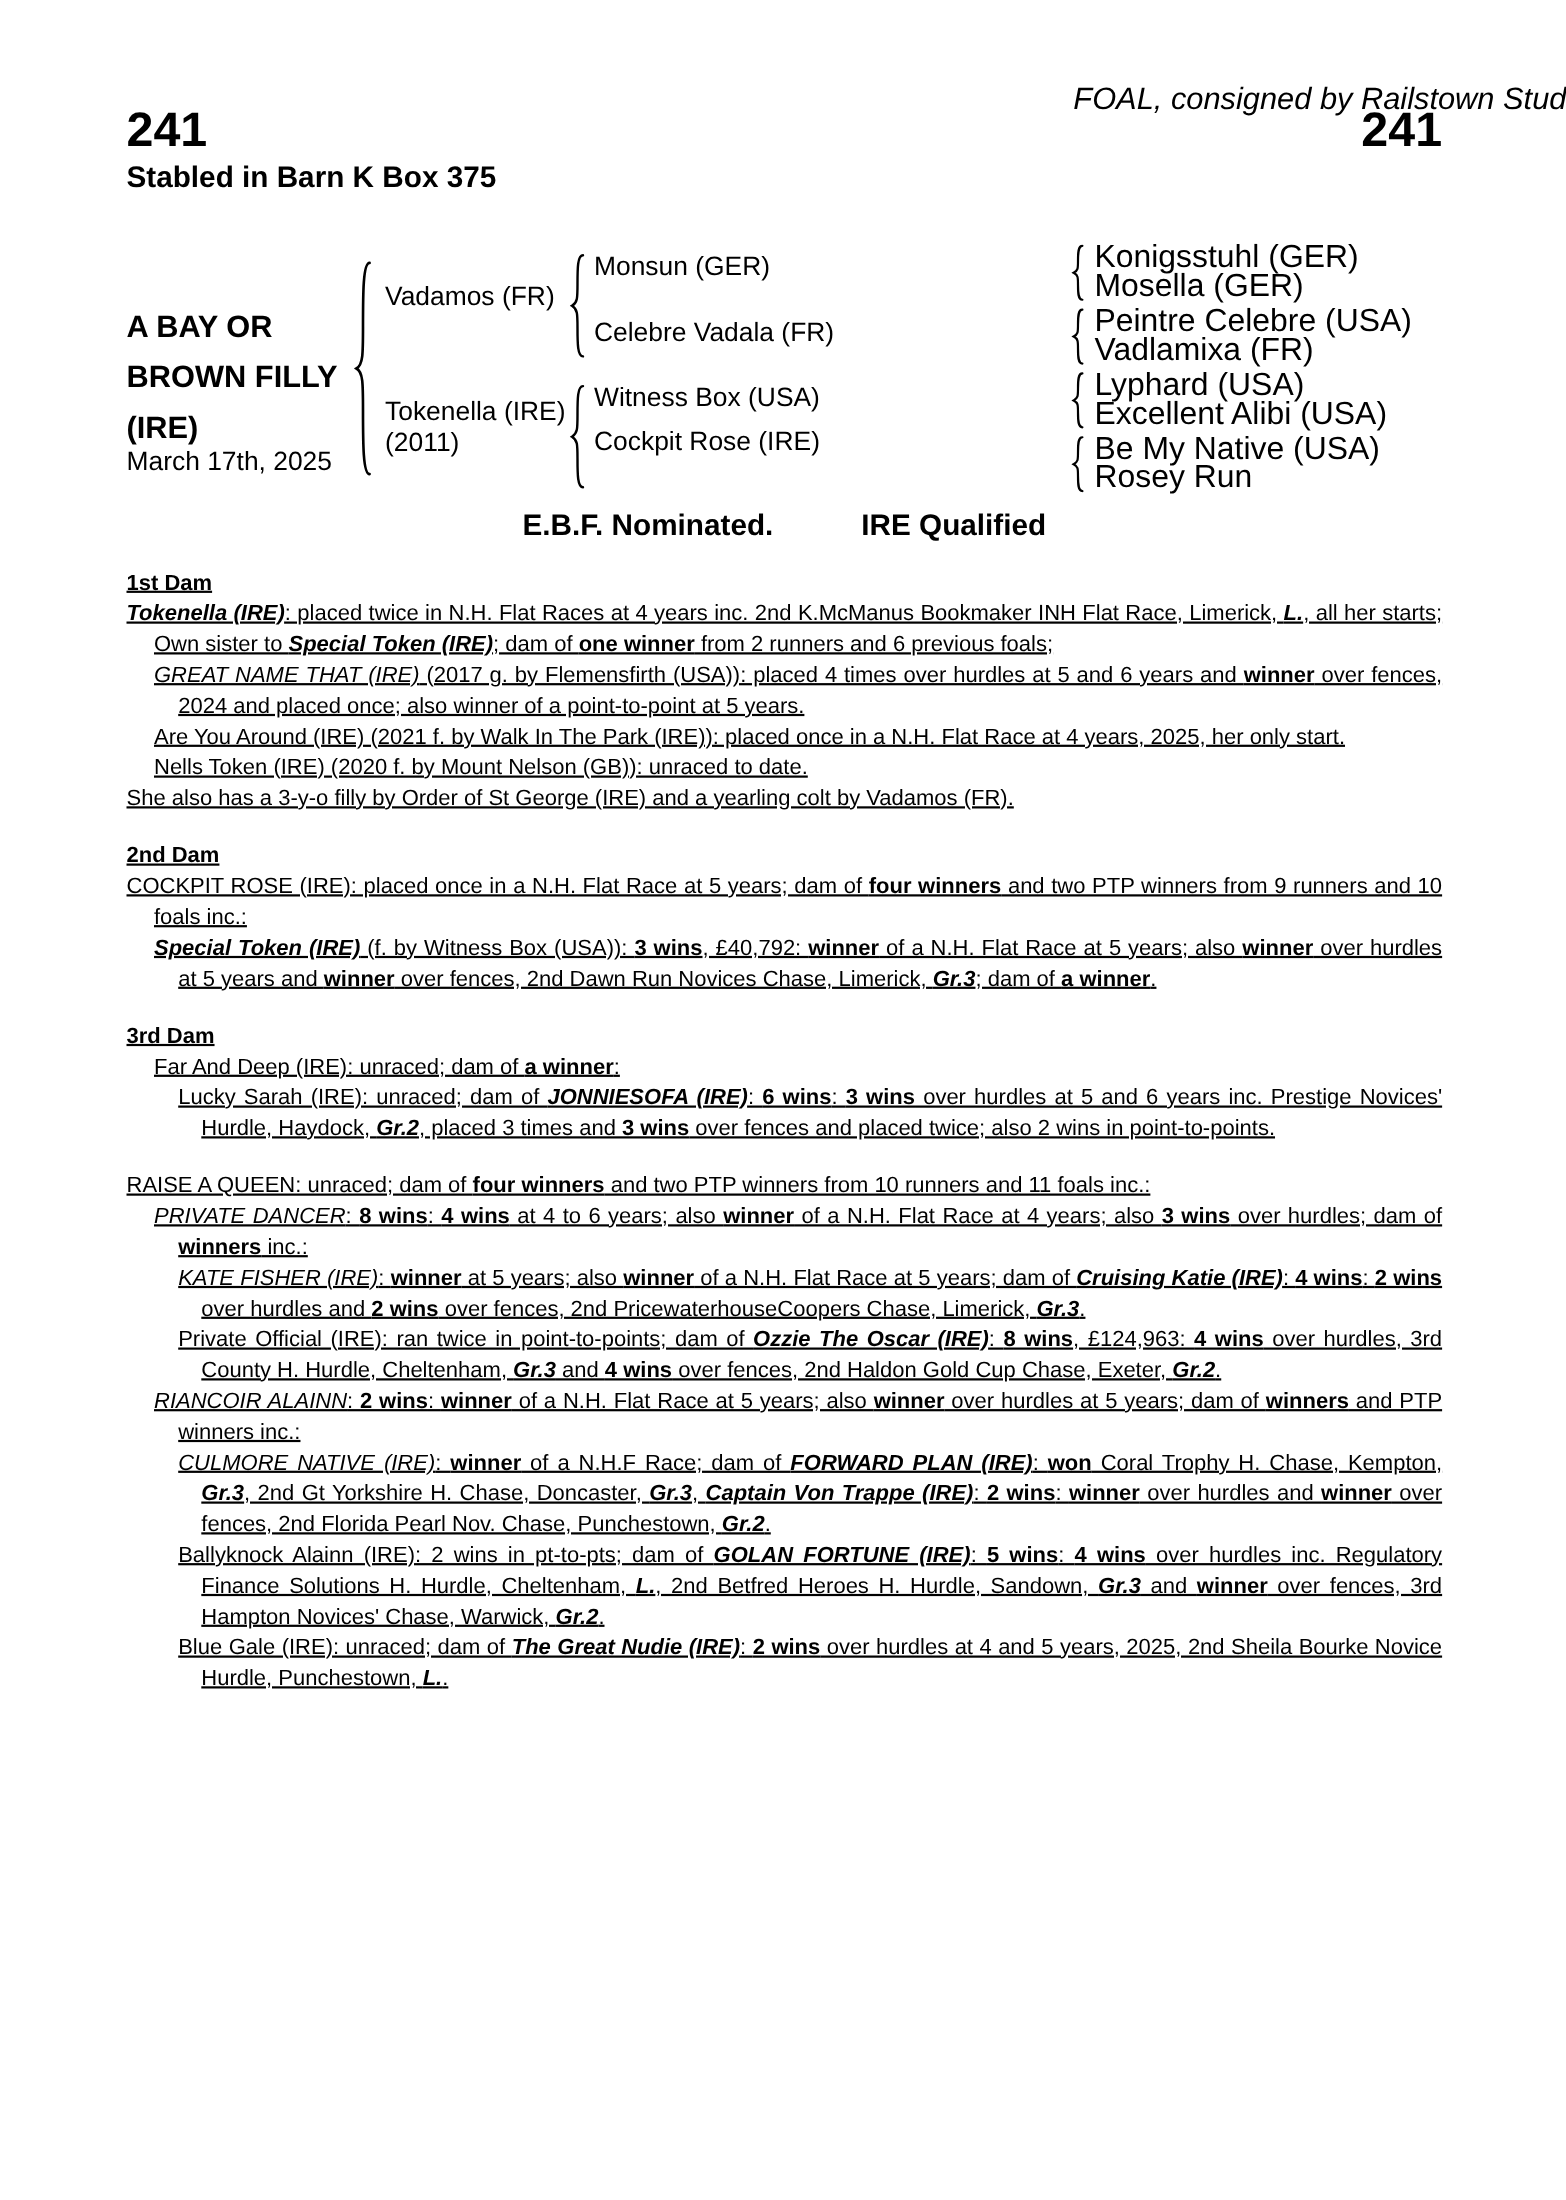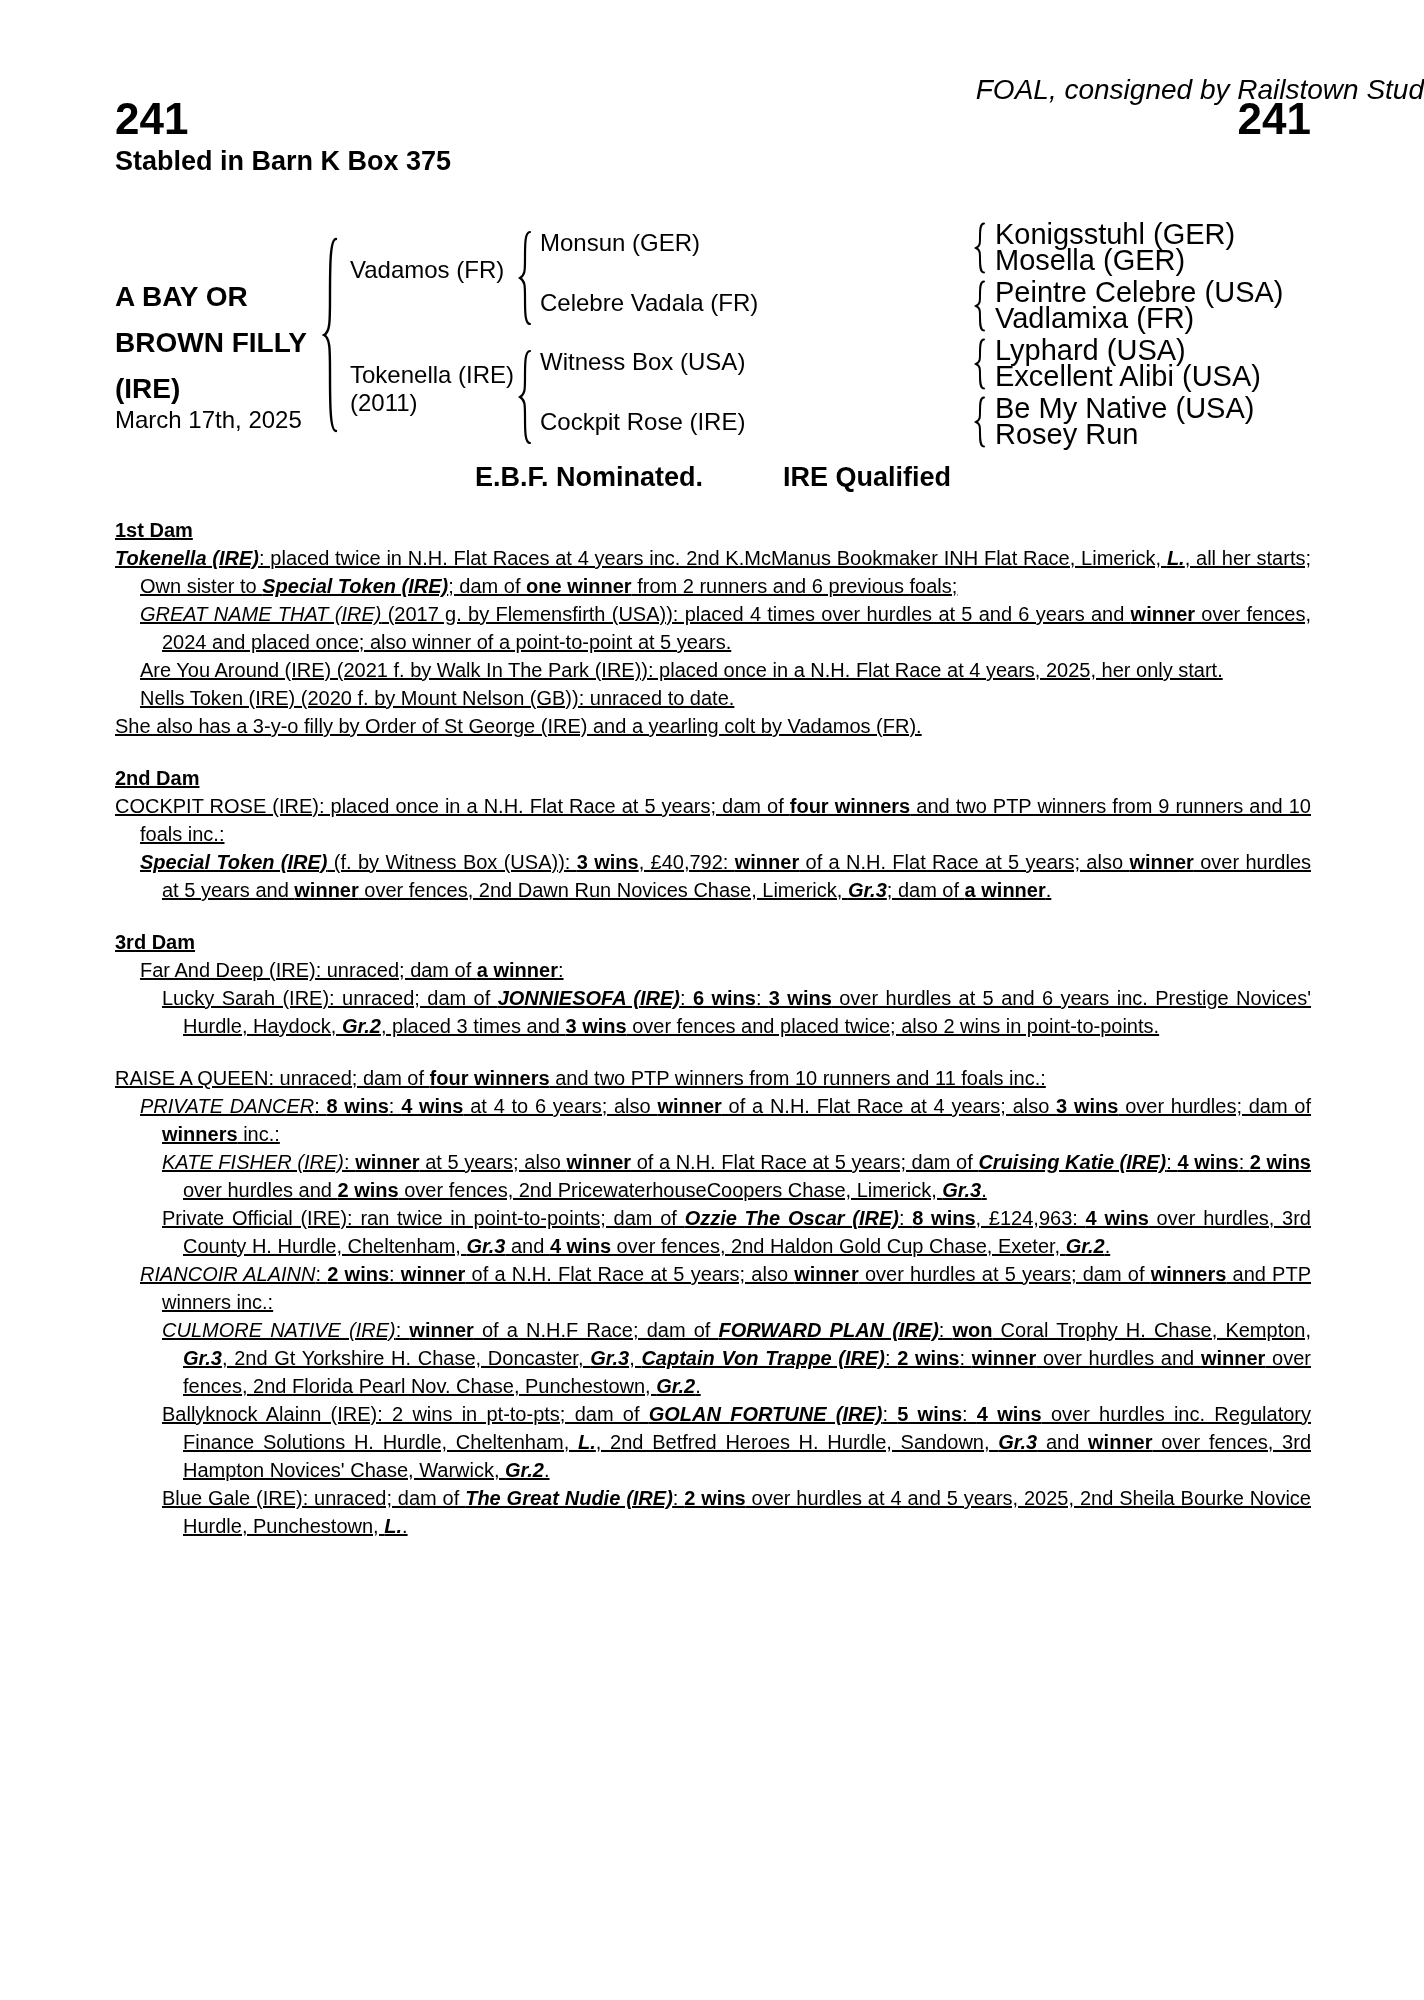--- a/index.html
+++ b/index.html
@@ -83,21 +83,21 @@
   </div>
   <div class="abs brace" style="left:518px;top:349px;">
     <svg width="14" height="96" viewBox="0 0 14 96">
         <path d="M12,2 C7,2 7,14 7,28 C7,41 7,45 2,48 C7,51 7,55 7,68 C7,82 7,94 12,94" stroke="#000" stroke-width="2.2" fill="none" stroke-linecap="round"></path>
       </svg>
   </div>
 
   <div class="abs ped" style="left:540px;top:229px;">Monsun (GER)</div>
   <div class="abs ped" style="left:540px;top:289px;">Celebre Vadala (FR)</div>
   <div class="abs ped" style="left:540px;top:348px;">Witness Box (USA)</div>
-  <div class="abs ped" style="left:540px;top:408px;">Cockpit Rose (IRE)</div>
+  <div class="abs ped" style="left:540px;top:388px;">Cockpit Rose (IRE)</div>
 
   <div class="abs brace" style="left:974px;top:222px;">
     <svg width="12" height="52" viewBox="0 0 12 52">
         <path d="M10,1.5 C6,1.5 6,8 6,15 C6,22 6,24 2,26 C6,28 6,30 6,37 C6,44 6,50.5 10,50.5" stroke="#000" stroke-width="2" fill="none" stroke-linecap="round"></path>
       </svg>
   </div>
   <div class="abs brace" style="left:974px;top:280px;">
     <svg width="12" height="52" viewBox="0 0 12 52">
         <path d="M10,1.5 C6,1.5 6,8 6,15 C6,22 6,24 2,26 C6,28 6,30 6,37 C6,44 6,50.5 10,50.5" stroke="#000" stroke-width="2" fill="none" stroke-linecap="round"></path>
       </svg>

